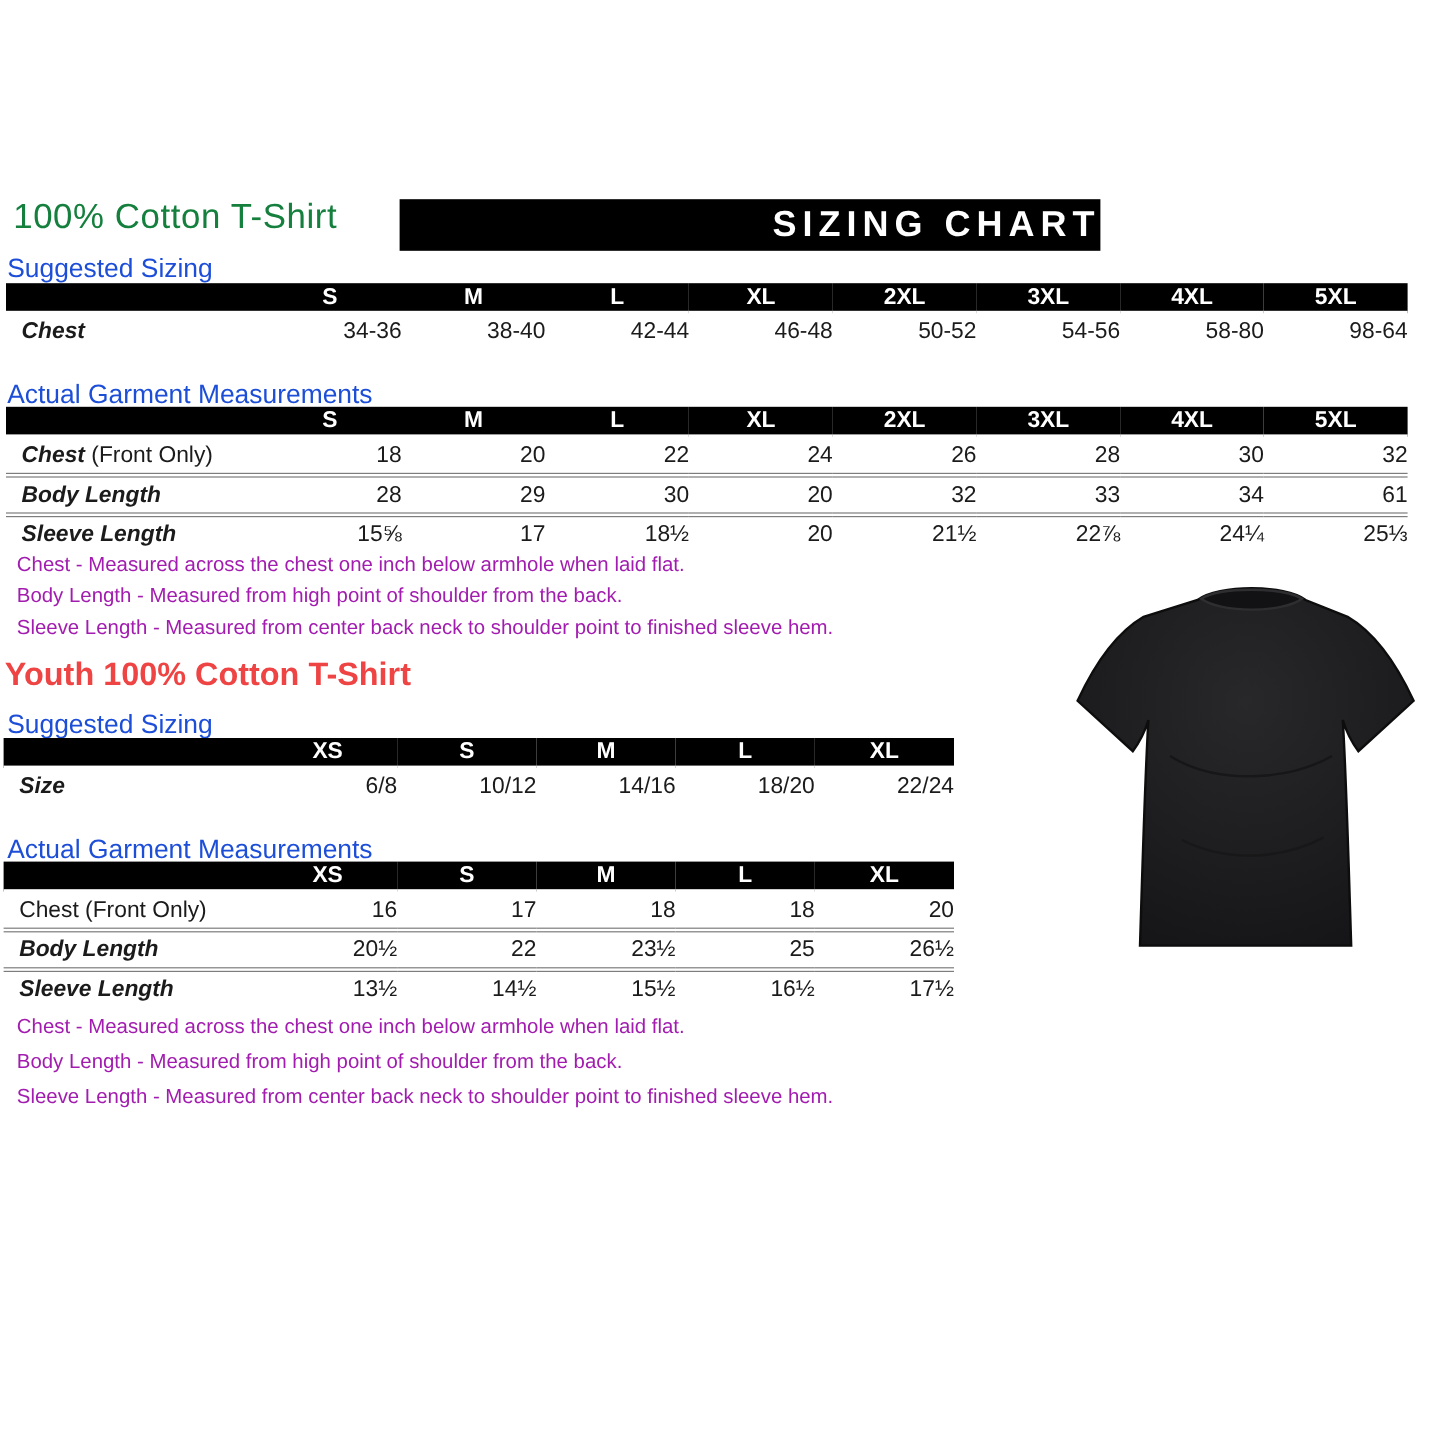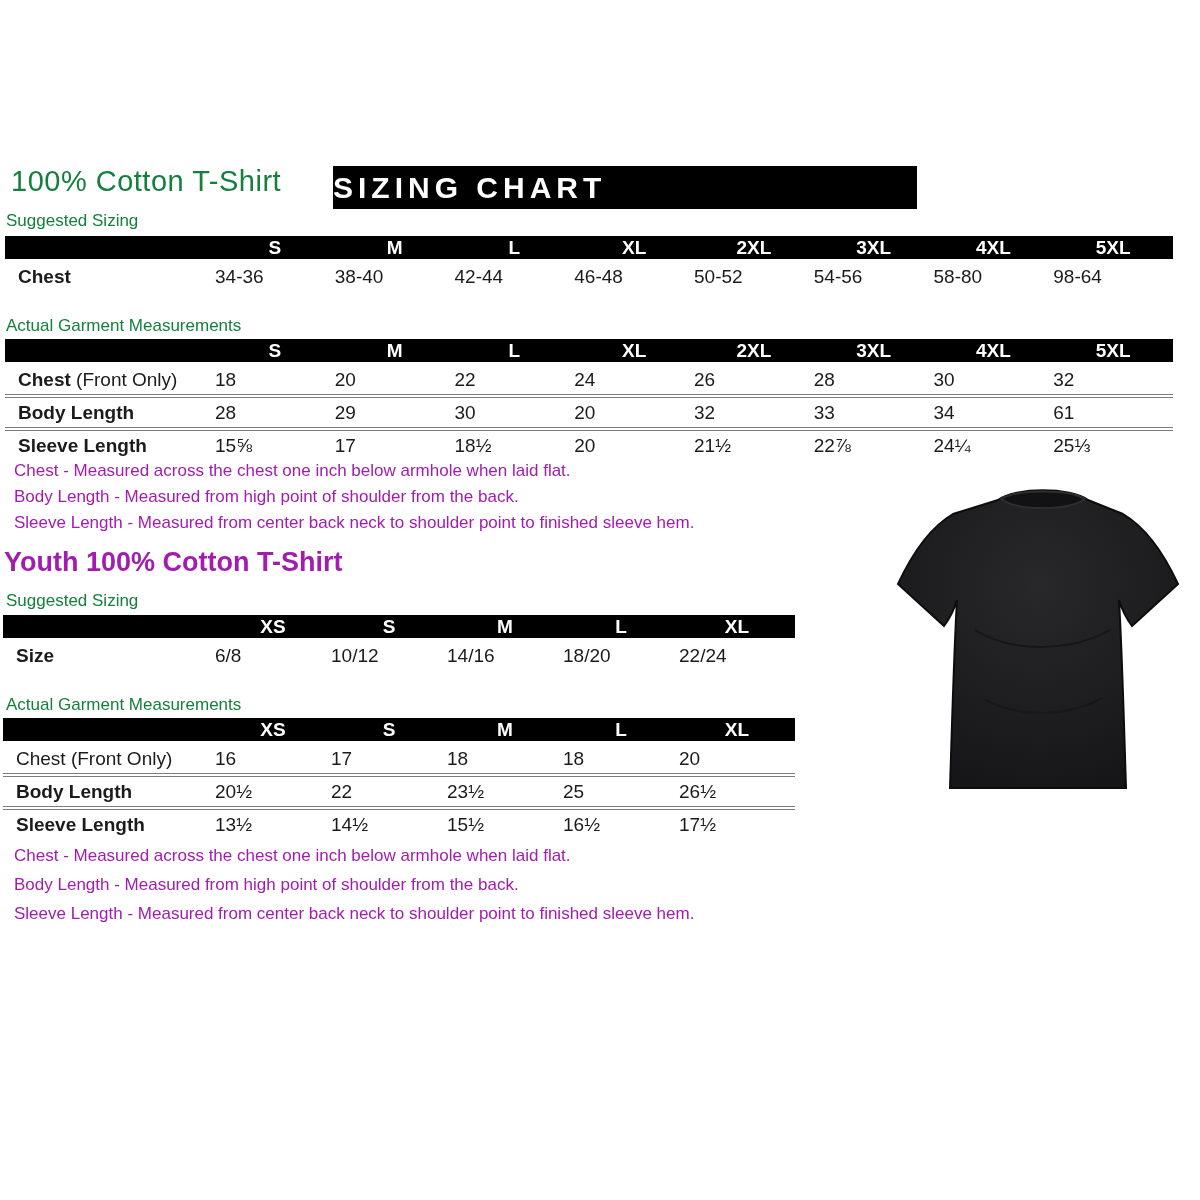--- a/index.html
+++ b/index.html
@@ -5,37 +5,37 @@
   html,body{margin:0;padding:0;}
   body{
     width:1200px;height:1200px;position:relative;background:#ffffff;
     font-family:"Liberation Sans", sans-serif;color:#161616;
     -webkit-font-smoothing:antialiased;overflow:hidden;
   }
   .abs{position:absolute;}
 
   
   .adult-title{left:11px;top:165px;font-size:29px;font-weight:400;color:#15803d;letter-spacing:0.5px;}
-  .banner{left:333px;top:166px;width:584px;height:43px;background:#000;display:flex;align-items:center;justify-content:flex-start;}
+  .banner{left:333px;top:166px;width:584px;height:43px;background:#000;display:flex;align-items:center;justify-content:flex-end;}
   .banner span{color:#fff;font-weight:700;font-size:30px;letter-spacing:5px;}
-  .section-label{font-size:17px;color:#15803d;}
-  .youth-title{left:4px;top:547px;font-size:27px;font-weight:700;color:#a21caf;}
+  .section-label{font-size:22px;color:#1d4ed8;}
+  .youth-title{left:4px;top:547px;font-size:27px;font-weight:700;color:#ef4444;}
 
   
   table.size-table{border-collapse:collapse;table-layout:fixed;font-size:19px;color:#1b1b1b;}
   table.size-table th{
     background:#000;color:#fff;font-weight:700;height:23px;padding:0;
     font-size:19px;text-align:center;border-bottom:3px solid #fff;
   }
   table.size-table th.corner{background:#000;}
-  table.size-table td{height:29px;padding:0;text-align:left;vertical-align:middle;}
+  table.size-table td{height:29px;padding:0;text-align:right;vertical-align:middle;}
   table.size-table td.rowlabel{text-align:left;padding-left:13px;}
   table.size-table tbody tr:first-child td{border-top:3px solid #000;}
   table.measure tbody tr:not(:first-child) td{border-top:4px double #7d7d7d;margin-top:17px;}
-  .b{font-weight:700;}
+  .b{font-weight:700;font-style:italic;}
 
   .notes{font-size:17px;color:#a21caf;}
   .notes div{height:26px;}
   .notes.notes2 div{height:29px;}
 
   .tshirt-wrap{left:885px;top:480px;width:312px;height:334px;}
 </style>
 </head>
 <body>
 

